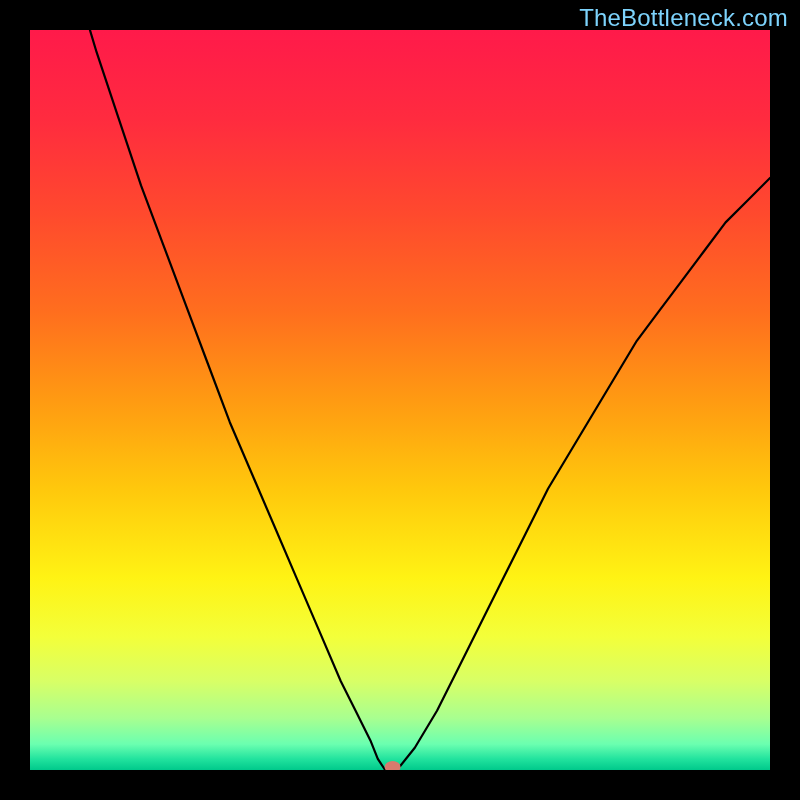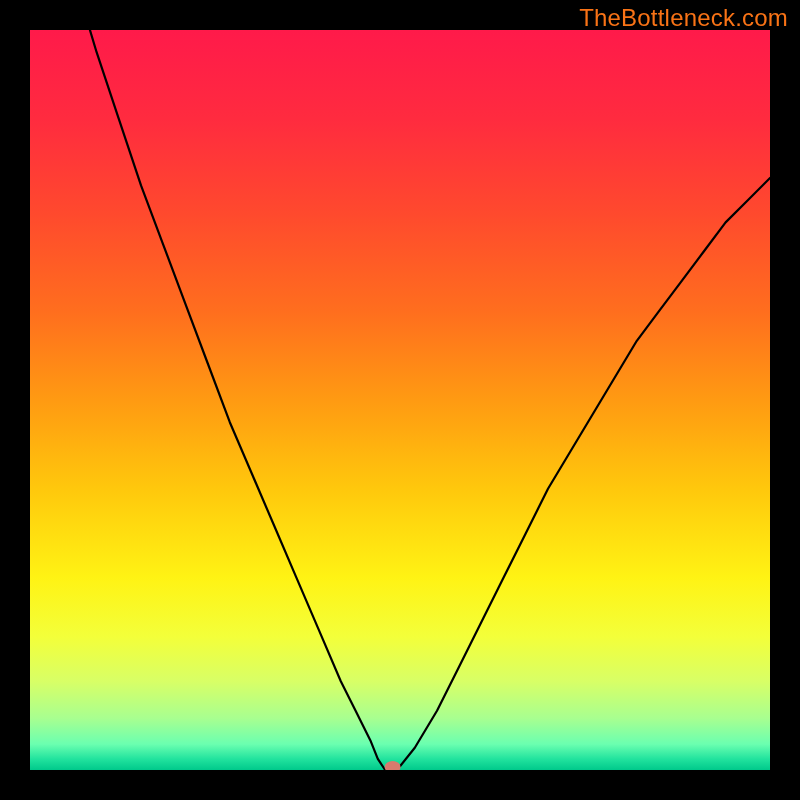--- a/index.html
+++ b/index.html
@@ -14,21 +14,21 @@
   .outer {
     width: 800px;
     height: 800px;
     background: #000000;
     position: relative;
   }
   .watermark {
     position: absolute;
     top: 4px;
     right: 12px;
-    color: #f97316;
+    color: #7dd3fc;
     font-size: 24px;
     font-weight: 500;
     letter-spacing: 0.2px;
     z-index: 3;
   }
   svg.plot {
     position: absolute;
     top: 30px;
     left: 30px;
     width: 740px;

